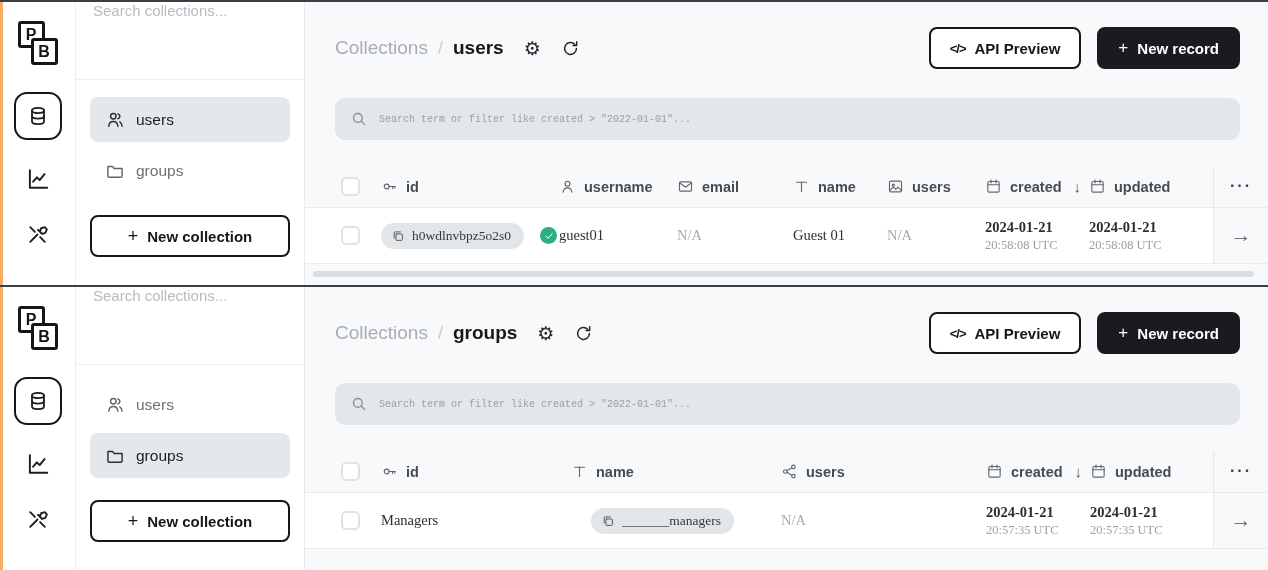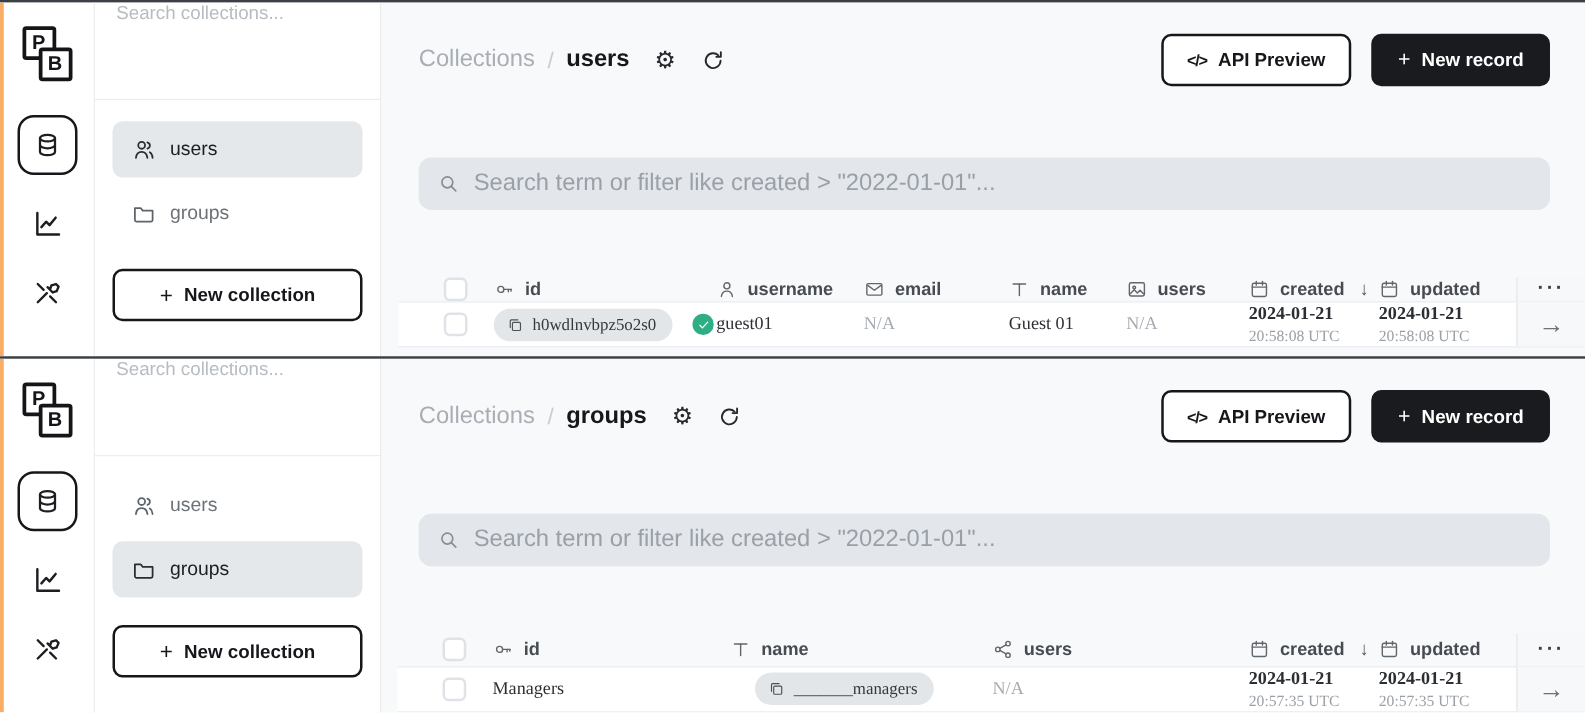--- a/index.html
+++ b/index.html
@@ -38,43 +38,43 @@
   .col-item svg { stroke:#5f646b; fill:none; stroke-width:1.7; stroke-linecap:round; stroke-linejoin:round; flex-shrink:0; }
   .col-item.active { background:#e5e8ea; color:#1c1e21; }
   .col-item.active svg { stroke:#2a2d32; }
   .col-newbtn-wrap { padding:16px 14px 0 14px; }
   .col-newbtn { height:42px; border:2px solid #16171b; border-radius:8px; background:#fff;
     display:flex; align-items:center; justify-content:center; gap:9px;
     font-weight:700; font-size:15px; color:#16171b; cursor:pointer; }
   .col-newbtn .plus { font-size:18px; font-weight:400; }
 
   
-  .main { flex:1; min-width:0; display:flex; flex-direction:column; background:#f8f9fa;gap:28px; }
+  .main { flex:1; min-width:0; display:flex; flex-direction:column; background:#f8f9fa; }
   .main-head { display:flex; align-items:center; padding:26px 28px 0 30px; height:66px; flex-shrink:0; }
   .crumb-root { font-size:19px; color:#a9aeb4; }
   .crumb-sep { font-size:18px; color:#c9cdd1; margin:0 10px; }
   .crumb-cur { font-size:19px; font-weight:600; color:#17181c; }
   .head-ico { margin-left:20px; font-size:19px; color:#26282d; cursor:pointer; line-height:1; }
   .head-ico svg { stroke:#26282d; fill:none; stroke-width:1.9; stroke-linecap:round; stroke-linejoin:round; display:block; }
   .head-spacer { flex:1; }
   .btn { height:42px; border-radius:8px; display:flex; align-items:center; gap:9px; padding:0 19px;
     font-weight:700; font-size:15px; cursor:pointer; }
   .btn-outline { background:#fff; border:2px solid #16171b; color:#16171b; }
   .btn-outline .code { font-size:13px; letter-spacing:-1px; font-weight:700; }
   .btn-dark { background:#1a1b1f; border:2px solid #1a1b1f; color:#fff; margin-left:16px; }
   .btn-dark .plus { font-size:17px; font-weight:400; }
 
   .searchbar { margin:30px 28px 0 30px; height:42px; background:#e3e6ea; border-radius:10px;
     display:flex; align-items:center; gap:11px; padding:0 15px; flex-shrink:0; }
   .searchbar svg { stroke:#888e95; fill:none; stroke-width:1.8; stroke-linecap:round; flex-shrink:0; }
   .searchbar input { flex:1; border:none; outline:none; background:transparent;
-    font-family:Liberation Sans, sans-serif; font-size:19px; color:#3a3e44; }
+    font-family:Liberation Mono, monospace; font-size:10px; color:#3a3e44; }
   .searchbar input::placeholder { color:#9aa0a8; }
 
-  .table { margin-top:26px; flex:1; display:flex; flex-direction:column; min-height:0;align-items:flex-end; }
+  .table { margin-top:26px; flex:1; display:flex; flex-direction:column; min-height:0; }
   .tr { display:flex; align-items:stretch; }
   .cell { display:flex; align-items:center; gap:8px; flex-shrink:0; }
   .thead { height:41px; font-size:14.5px; font-weight:700; color:#474c52; }
   .thead .cell { cursor:pointer; }
   .thead svg { stroke:#62676d; fill:none; stroke-width:1.6; stroke-linecap:round; stroke-linejoin:round; flex-shrink:0; }
   .sort { font-size:15px; color:#53575d; margin-left:4px; font-weight:400; }
   .trow { height:57px; background:#fff; border-top:1px solid #e9ecef; border-bottom:1px solid #e9ecef;
     font-size:14.5px; color:#2c2f34; cursor:pointer;font-family:Liberation Serif, serif; }
   .c-cb { width:76px; padding-left:36px; }
   .cbx { width:19px; height:19px; background:#fff; border:2px solid #dfe3e7; border-radius:5px;

